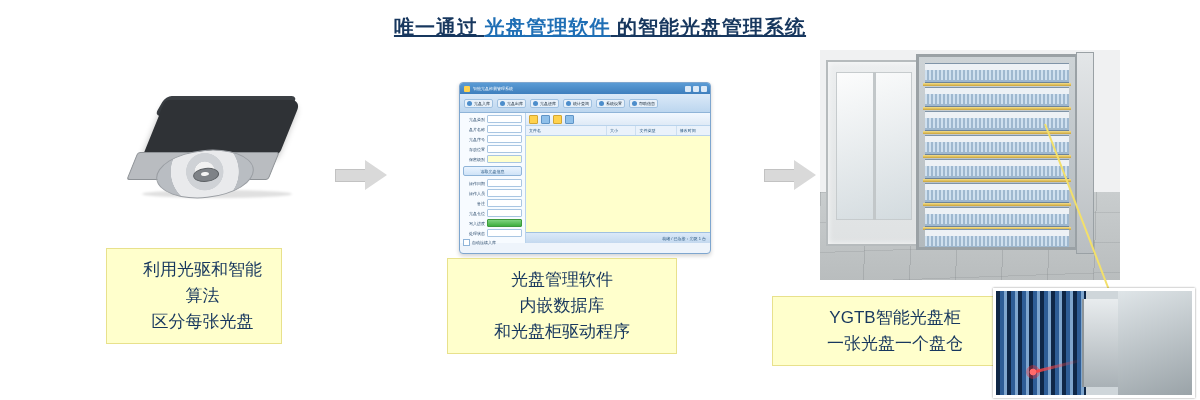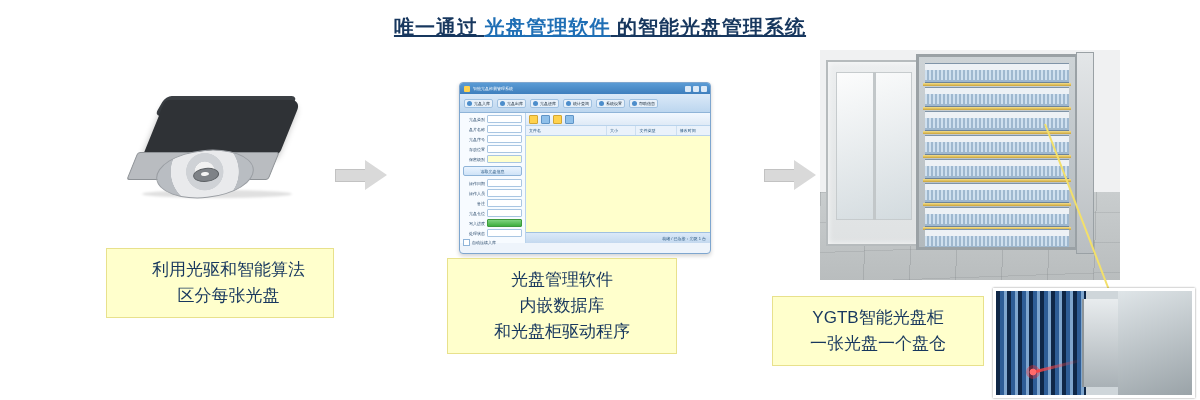--- a/index.html
+++ b/index.html
@@ -66,23 +66,23 @@
     background: #ffffcc;
     border: 1px solid #e8e18c;
     color: #17375e;
     font-size: 17px;
     line-height: 26px;
     text-align: center;
     padding: 8px 14px;
     box-sizing: border-box;
     white-space: pre-line;
   }
-  #callout-left  { left: 106px; top: 248px; width: 228px; padding-left: 31px; }
+  #callout-left  { left: 106px; top: 248px; width: 176px; padding-left: 31px; }
   #callout-mid   { left: 440px; top: 258px; width: 230px; margin-left: 7px; }
-  #callout-right { left: 772px; top: 296px; width: 212px; }
+  #callout-right { left: 772px; top: 296px; width: 246px; }
 
   
   #drive {
     position: absolute;
     left: 120px;
     top: 92px;
     width: 200px;
     height: 120px;
   }
   .drive-body {

